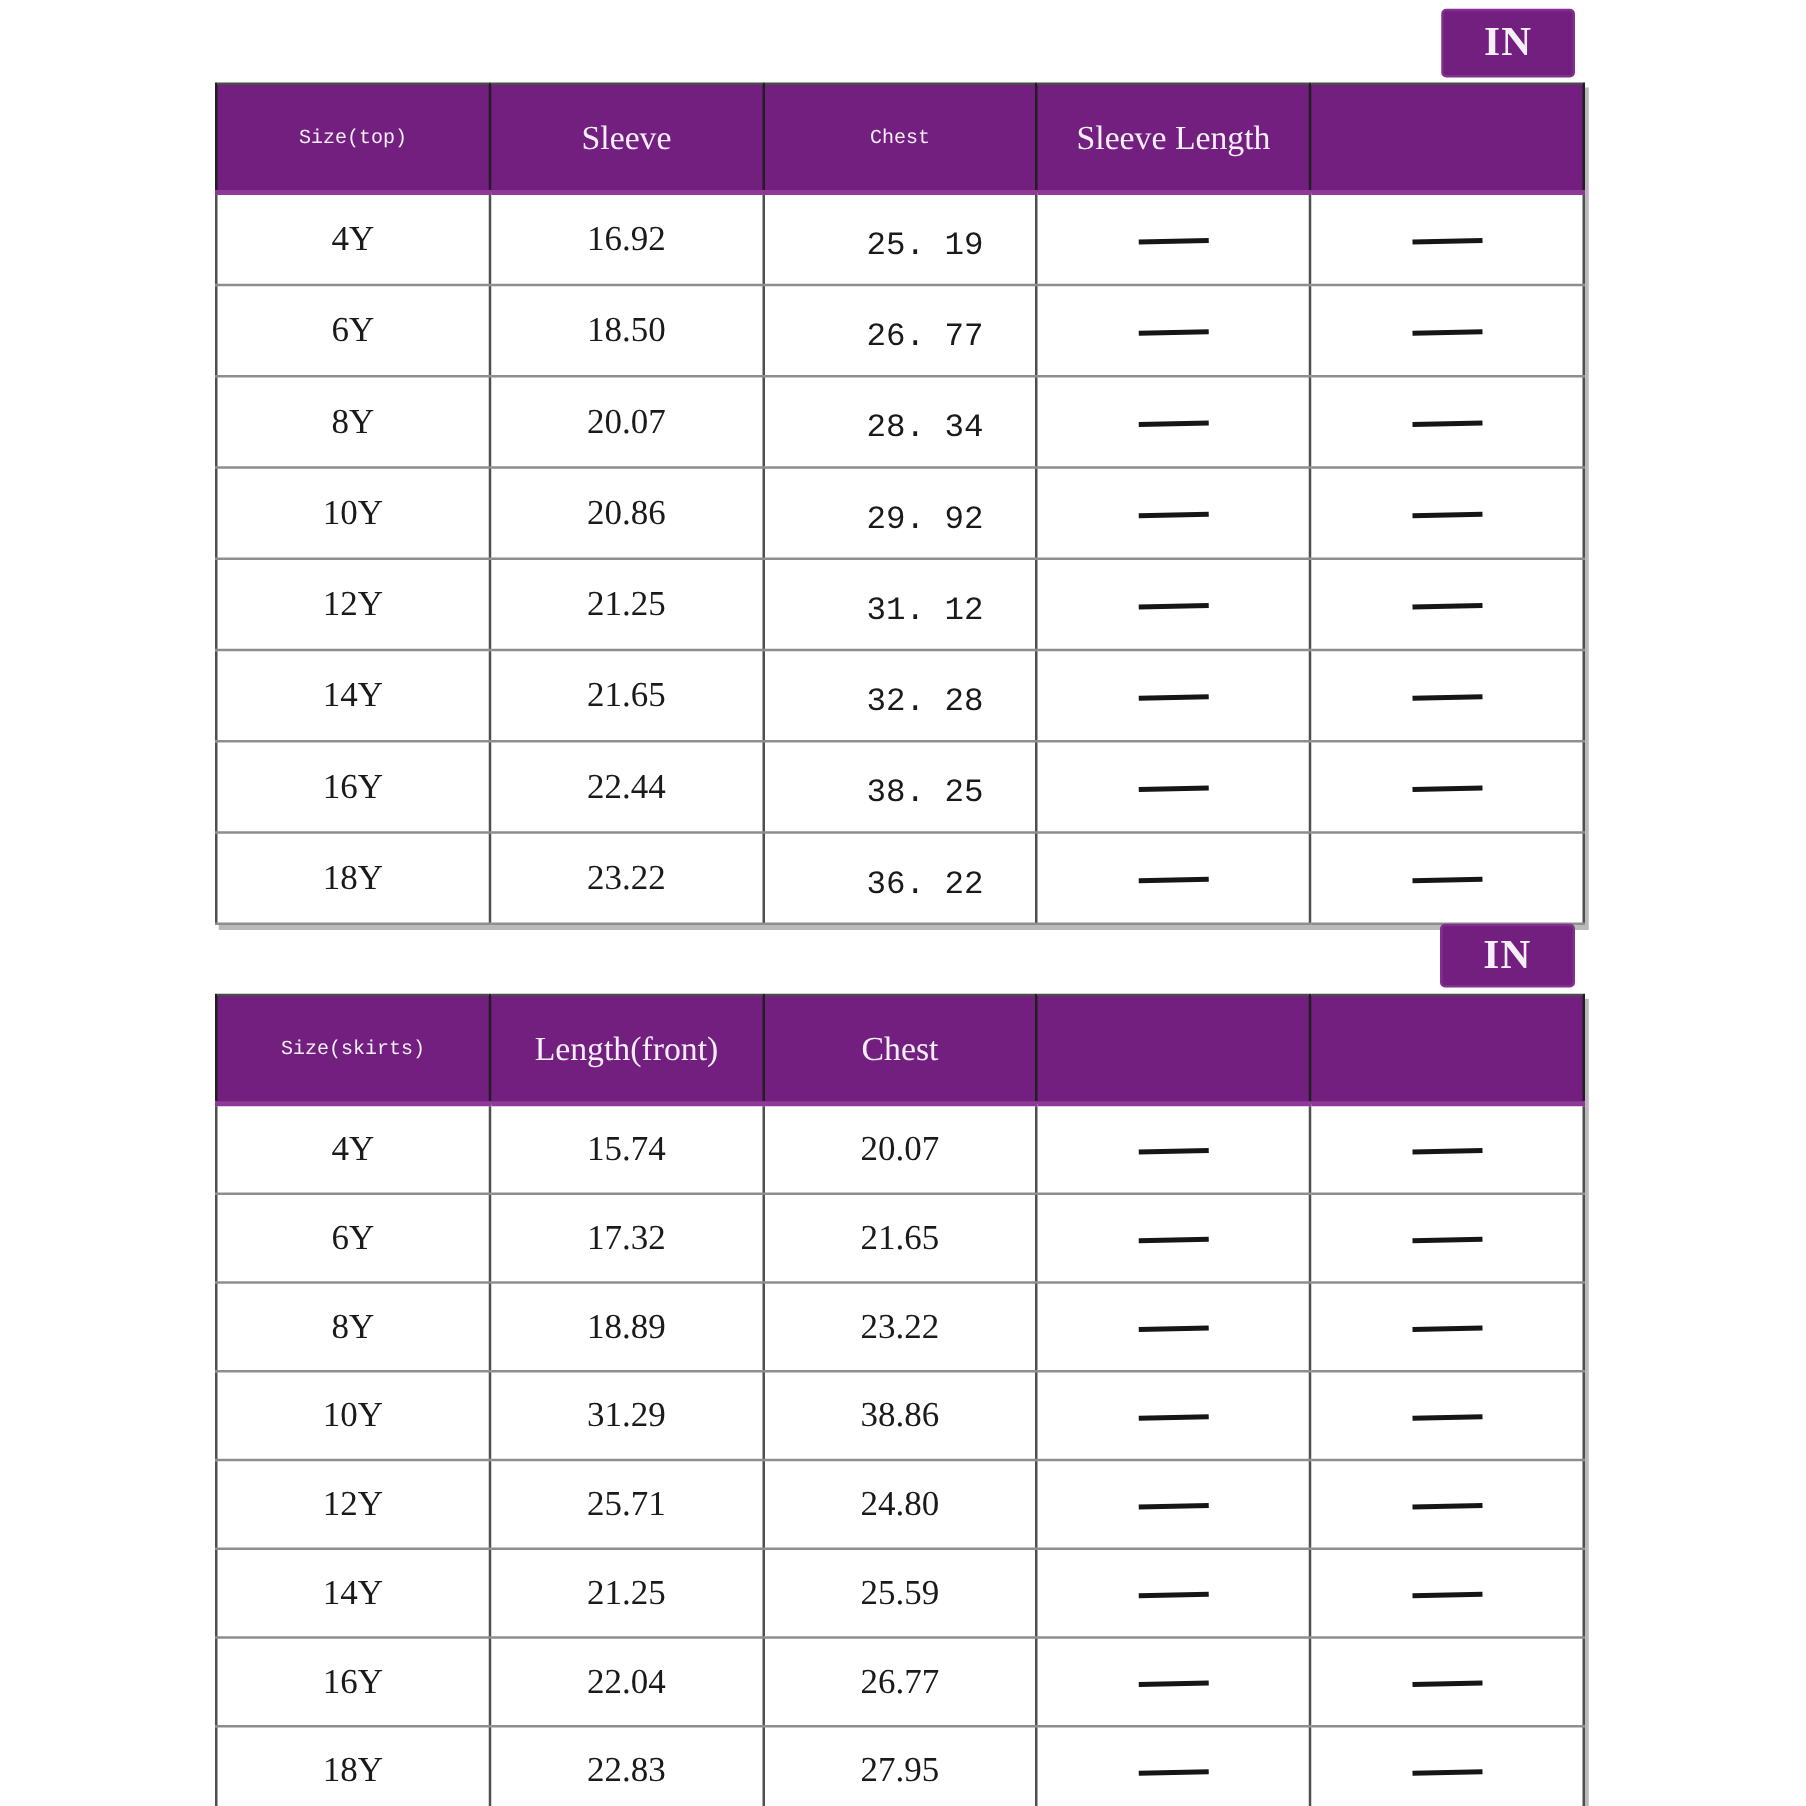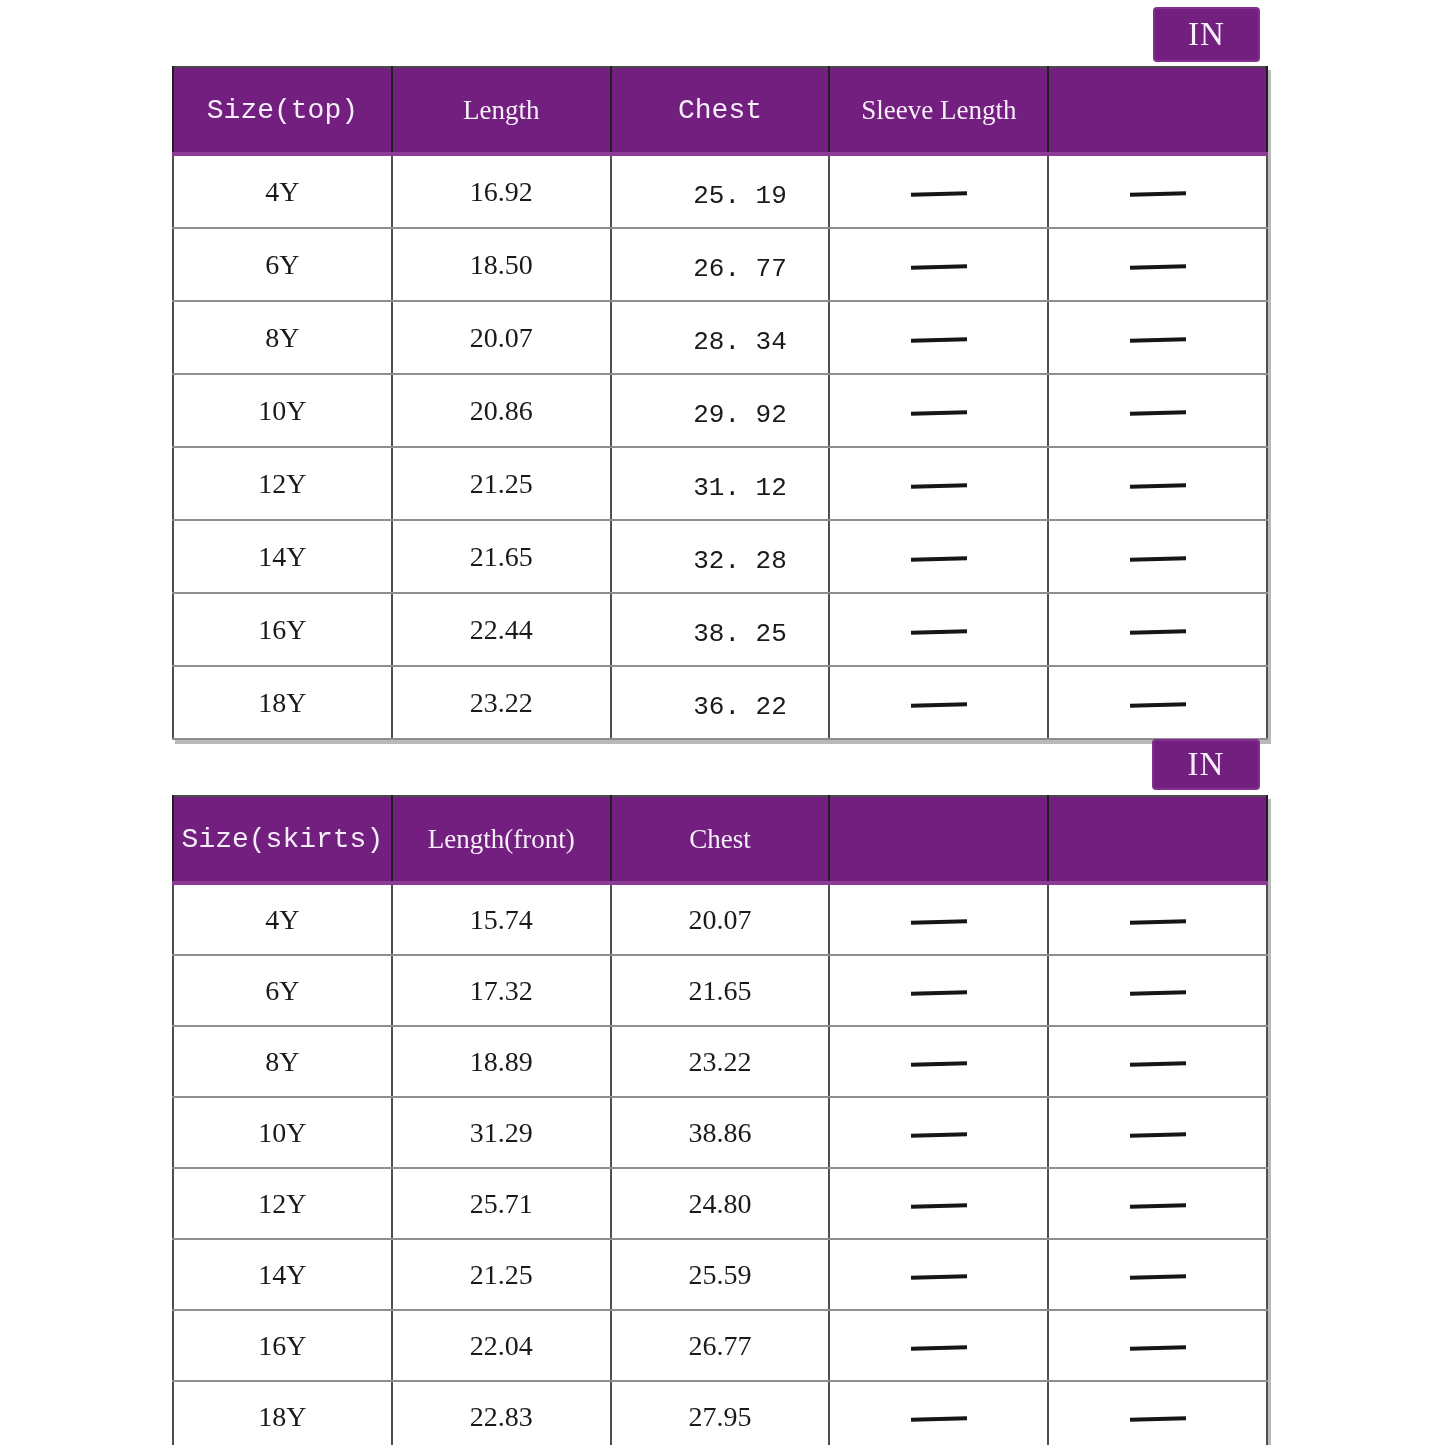--- a/index.html
+++ b/index.html
@@ -6,41 +6,41 @@
   body{
     width:1445px;height:1445px;background:#ffffff;position:relative;
     font-family:"Liberation Serif", serif;overflow:hidden;
   }
 
   
   .unit-badge{
     position:absolute;background:#731f80;color:#f6eef8;
     border:2px solid #82308d;border-radius:4px;box-sizing:border-box;
     display:flex;align-items:center;justify-content:center;
-    font-family:"Liberation Serif", serif;font-size:33px;letter-spacing:1px;
+    font-family:"Liberation Serif", serif;font-size:33px;letter-spacing:1px;font-weight:bold;
   }
   #badge-top{left:1153px;top:7px;width:107px;height:55px;}
   #badge-bottom{left:1152px;top:739px;width:108px;height:51px;}
 
   
   table.size-table{
     position:absolute;width:1096px;border-collapse:collapse;table-layout:fixed;
     background:#ffffff;border:2px solid #4a4a4a;
     box-shadow:3px 4px 0 #b9b9b9;
   }
   #table-top{left:172px;top:66px;}
   #table-skirts{left:172px;top:795px;}
 
   th{
     background:#731f80;color:#f6eef8;font-weight:normal;
     font-size:27px;height:84px;padding:0;text-align:center;vertical-align:middle;
     border-left:2px solid #1f1f1f;border-right:2px solid #1f1f1f;
     border-bottom:4px solid #8d3a97;
   }
-  th.mono{font-family:"Liberation Mono", monospace;font-size:28px;margin-top:44px;}
+  th.mono{font-family:"Liberation Mono", monospace;font-size:16px;margin-top:44px;}
 
   td{
     font-size:28px;color:#1a1a1a;text-align:center;vertical-align:middle;padding:0;
     border-left:2px solid #4f4f4f;border-right:2px solid #4f4f4f;
     border-top:2px solid #8e8e8e;border-bottom:2px solid #8e8e8e;
   }
   #table-top td{height:71px;}
   #table-skirts td{height:69px;}
   td.mono{font-family:"Liberation Mono", monospace;font-size:26px;}
   td.low{padding-top:9px;}
@@ -55,21 +55,21 @@
 <body>
 
 <div class="unit-badge" id="badge-top">
   <span>IN</span>
 </div>
 
 <table class="size-table" id="table-top">
   <thead>
     <tr>
       <th class="mono">Size(top)</th>
-      <th>Length</th>
+      <th>Sleeve</th>
       <th class="mono">Chest</th>
       <th>Sleeve Length</th>
       <th></th>
     </tr>
   </thead>
   <tbody>
       <tr>
         <td>4Y</td>
         <td>16.92</td>
         <td class="mono low">25. 19</td>

